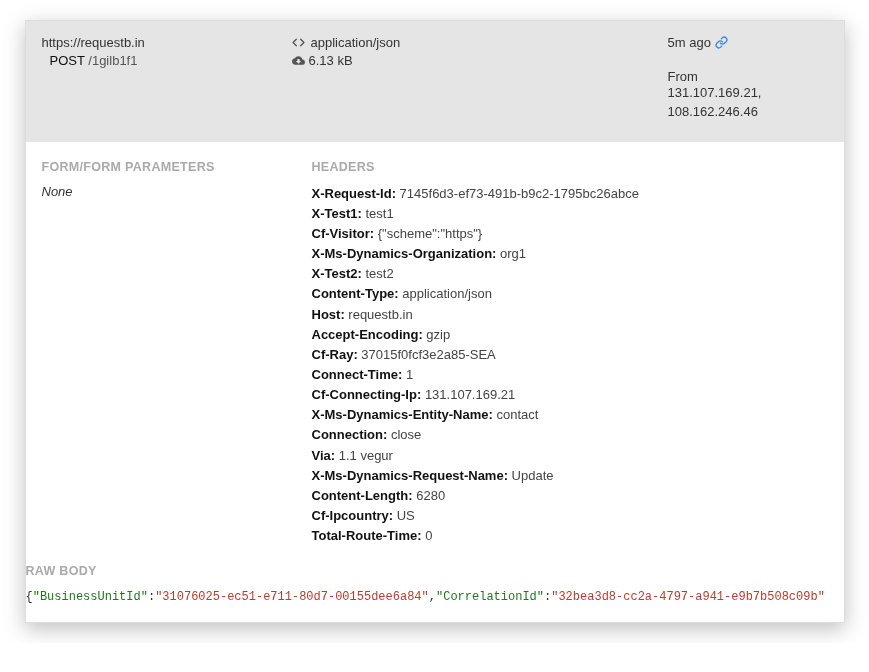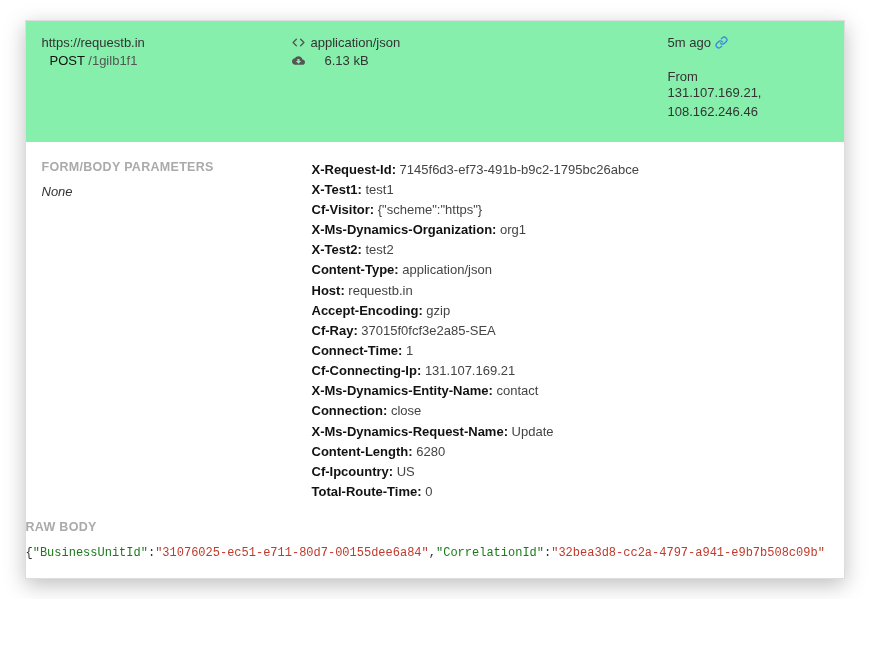--- a/index.html
+++ b/index.html
@@ -11,35 +11,35 @@
       padding: 20px;
     }
     .card {
       width: 820px;
       margin: 0 auto;
       background: #fff;
       box-shadow: 0 6px 20px rgba(0,0,0,0.25);
       border: 1px solid #ddd;
     }
     .top-bar {
-      background: #86efac;
+      background: #e5e5e5;
       padding: 14px 16px 20px 16px;
       display: flex;
     }
     .col-left { width: 250px; flex-shrink: 0; }
     .col-mid { flex: 1; }
     .col-right { width: 160px; flex-shrink: 0; text-align: left; }
 
     .url { color: #333; }
     .method-row { margin-top: 3px; }
     .method { font-weight: normal; color: #111; padding-left: 8px; }
     .path { color: #555; }
 
     .ctype-row { display: flex; align-items: center; gap: 6px; color: #333; }
-    .size-row { display: flex; align-items: center; gap: 20px; margin-top: 3px; color: #333; }
+    .size-row { display: flex; align-items: center; gap: 4px; margin-top: 3px; color: #333; }
 
     .time-row { color: #333; display: flex; align-items: center; gap: 4px; }
     .from-label { margin-top: 19px; color: #333; }
     .ips { color: #333; line-height: 1.45; }
 
     .icon { display: inline-flex; align-items: center; justify-content: center; }
     .link-icon svg { width: 13px; height: 13px; }
 
     .body-section {
       padding: 18px 16px 6px 16px;
@@ -135,38 +135,40 @@
         </span>
       </div>
       <div class="from-label">From</div>
       <div class="ips">131.107.169.21, 108.162.246.46</div>
     </div>
   </div>
 
   <div class="body-section">
     <div class="columns">
       <div class="params-col">
-        <div class="section-title">FORM/BODY PARAMETERS</div>
+        <div class="section-title">FORM/FORM PARAMETERS</div>
         <div class="none-text">None</div>
       </div>
       <div class="headers-col">
+        <div class="section-title">HEADERS</div>
         <div class="header-list" id="header-list">
             <div class="header-line"><span class="header-name">X-Request-Id:</span><span class="header-val"> 7145f6d3-ef73-491b-b9c2-1795bc26abce</span></div>
             <div class="header-line"><span class="header-name">X-Test1:</span><span class="header-val"> test1</span></div>
             <div class="header-line"><span class="header-name">Cf-Visitor:</span><span class="header-val"> {"scheme":"https"}</span></div>
             <div class="header-line"><span class="header-name">X-Ms-Dynamics-Organization:</span><span class="header-val"> org1</span></div>
             <div class="header-line"><span class="header-name">X-Test2:</span><span class="header-val"> test2</span></div>
             <div class="header-line"><span class="header-name">Content-Type:</span><span class="header-val"> application/json</span></div>
             <div class="header-line"><span class="header-name">Host:</span><span class="header-val"> requestb.in</span></div>
             <div class="header-line"><span class="header-name">Accept-Encoding:</span><span class="header-val"> gzip</span></div>
             <div class="header-line"><span class="header-name">Cf-Ray:</span><span class="header-val"> 37015f0fcf3e2a85-SEA</span></div>
             <div class="header-line"><span class="header-name">Connect-Time:</span><span class="header-val"> 1</span></div>
             <div class="header-line"><span class="header-name">Cf-Connecting-Ip:</span><span class="header-val"> 131.107.169.21</span></div>
             <div class="header-line"><span class="header-name">X-Ms-Dynamics-Entity-Name:</span><span class="header-val"> contact</span></div>
             <div class="header-line"><span class="header-name">Connection:</span><span class="header-val"> close</span></div>
+            <div class="header-line"><span class="header-name">Via:</span><span class="header-val"> 1.1 vegur</span></div>
             <div class="header-line"><span class="header-name">X-Ms-Dynamics-Request-Name:</span><span class="header-val"> Update</span></div>
             <div class="header-line"><span class="header-name">Content-Length:</span><span class="header-val"> 6280</span></div>
             <div class="header-line"><span class="header-name">Cf-Ipcountry:</span><span class="header-val"> US</span></div>
             <div class="header-line"><span class="header-name">Total-Route-Time:</span><span class="header-val"> 0</span></div>
           </div>
       </div>
     </div>
   </div>
 
   <div class="raw-body-section">

